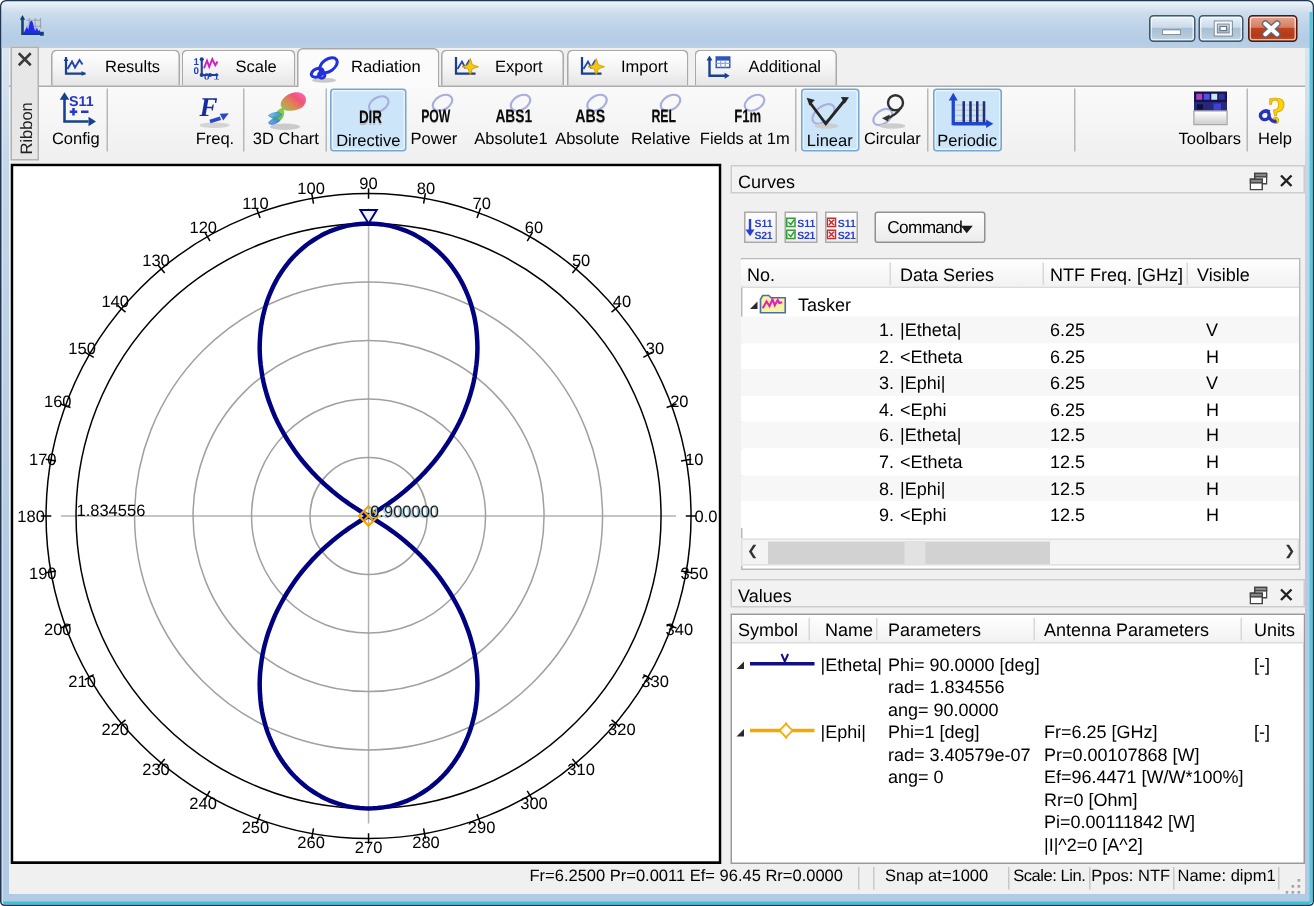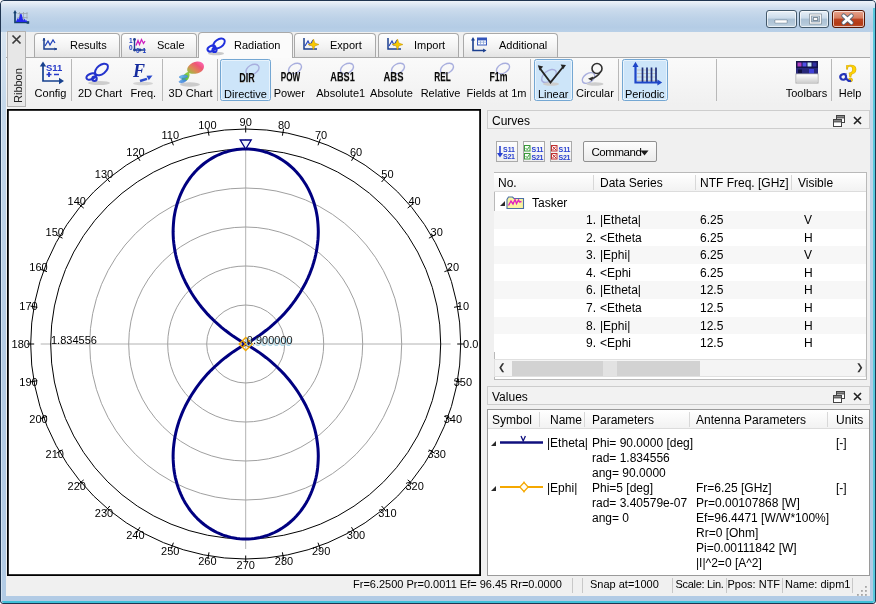--- a/index.html
+++ b/index.html
@@ -135,31 +135,20 @@
  <div id="toolbar"></div>
 <div class="tbtn" style="left:31.5px;width:38px;">
       <div style="position:absolute;top:1px;left:4.0px"><svg width="30" height="27" viewBox="0 0 30 27">
 <path d="M7 6 v15 h16" stroke="#17418f" stroke-width="1.7" fill="none"></path>
 <path d="M7 1.5 l-3.2 5 h6.4 z" fill="#17418f"></path>
           <path d="M28 21 l-5-3.2 v6.4 z" fill="#17418f"></path>
 <text x="10" y="10.5" font-size="9.5" font-weight="bold" fill="#2438c8" font-family="Liberation Sans">S11</text>
 <path d="M10.5 14.5 h5 M13 12 v5 M18 14.5 h5" stroke="#2438c8" stroke-width="1.7"></path>
 </svg></div>
       <div class="lbl">Config</div>
-    </div>
-<div class="tbtn" style="left:74.0px;width:52px;">
-      <div style="position:absolute;top:1px;left:8.0px"><svg width="36" height="27" viewBox="0 0 36 27">
-<ellipse cx="17" cy="23" rx="11" ry="2" fill="#cdcdcd"></ellipse>
-<g fill="none" stroke="#2433cc" stroke-width="2.1">
-<ellipse cx="19.5" cy="9.5" rx="7.5" ry="4.4" transform="rotate(-38 19.5 9.5)"></ellipse>
-<ellipse cx="9" cy="16.5" rx="4.8" ry="2.8" transform="rotate(-22 9 16.5)"></ellipse>
-<circle cx="12.5" cy="18.8" r="2.2"></circle>
-</g>
-</svg></div>
-      <div class="lbl">2D Chart</div>
     </div>
 <div class="tbtn" style="left:126.3px;width:34px;">
       <div style="position:absolute;top:1px;left:2.0px"><svg width="30" height="27" viewBox="0 0 30 27">
 <ellipse cx="15" cy="23.5" rx="10" ry="1.8" fill="#d4d4d4"></ellipse>
 <text x="5" y="17" font-size="18" font-weight="bold" font-style="italic" fill="#152b9e" font-family="Liberation Serif">F</text>
 <path d="M12 21 L19 18.8" stroke="#2a48cc" stroke-width="2.4" fill="none"></path>
 <path d="M18.5 15.8 l6-0.3 l-3.7 4.8 z" fill="#2a48cc"></path>
 </svg></div>
       <div class="lbl">Freq.</div>
     </div>
@@ -537,21 +526,21 @@
 <div style="position:absolute;left:836px;top:436px;font-size:12px">[-]</div>
 <svg style="position:absolute;left:489.5px;top:484.5px" width="7" height="7" viewBox="0 0 7 7">
       <path d="M6 1 v5 h-5 z" fill="#2a2a2a"></path>
     </svg>
 <svg style="position:absolute;left:499px;top:480px" width="45" height="14" viewBox="0 0 45 14">
       <line x1="1" y1="7" x2="44" y2="7" stroke="#f5a800" stroke-width="2.2"></line>
       <path d="M25 2.5 l4.2 4.5 l-4.2 4.5 l-4.2-4.5 z" fill="#fffdf4" stroke="#f5a800" stroke-width="1.2"></path>
       <path d="M25 1.5 v2 M25 10.5 v2" stroke="#f5a800" stroke-width="1"></path>
     </svg>
 <div style="position:absolute;left:547px;top:481px;font-size:12px">|Ephi|</div>
-<div style="position:absolute;left:592px;top:481px;font-size:12px">Phi=5 [deg]</div>
+<div style="position:absolute;left:592px;top:481px;font-size:12px">Phi=1 [deg]</div>
 <div style="position:absolute;left:592px;top:496px;font-size:12px">rad= 3.40579e-07</div>
 <div style="position:absolute;left:592px;top:511px;font-size:12px">ang= 0</div>
 <div style="position:absolute;left:696px;top:481px;font-size:12px">Fr=6.25 [GHz]</div>
 <div style="position:absolute;left:696px;top:496px;font-size:12px">Pr=0.00107868 [W]</div>
 <div style="position:absolute;left:696px;top:511px;font-size:12px">Ef=96.4471 [W/W*100%]</div>
 <div style="position:absolute;left:696px;top:526px;font-size:12px">Rr=0 [Ohm]</div>
 <div style="position:absolute;left:696px;top:541px;font-size:12px">Pi=0.00111842 [W]</div>
 <div style="position:absolute;left:696px;top:556px;font-size:12px">|I|^2=0 [A^2]</div>
 <div style="position:absolute;left:836px;top:481px;font-size:12px">[-]</div>
 

